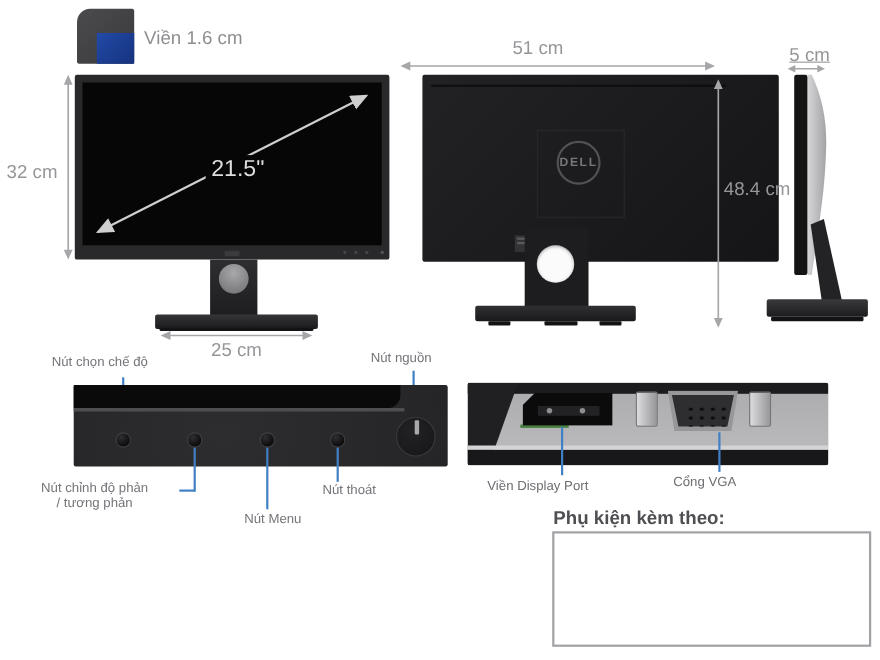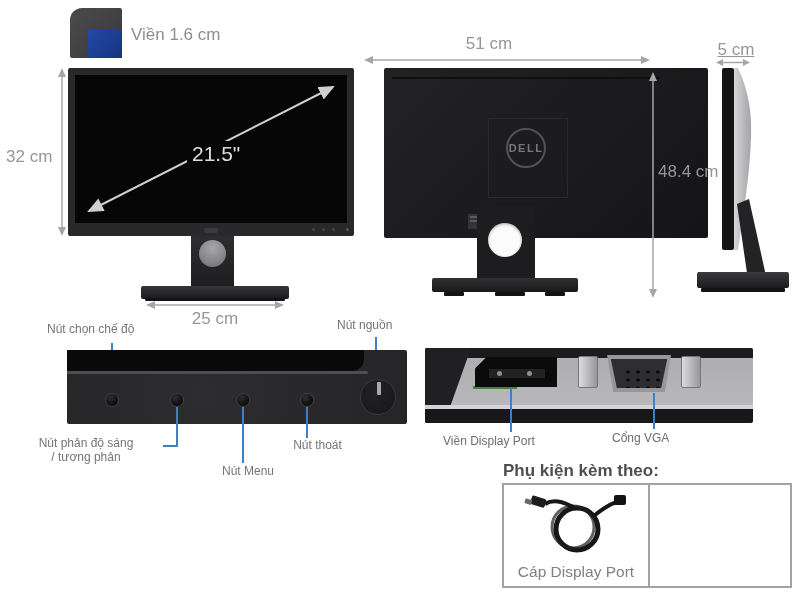--- a/index.html
+++ b/index.html
@@ -224,21 +224,21 @@
     <div class="abs power-slot"></div>
   </div>
 </div>
 
 <div class="abs blue-line" style="left:176px; top:407px; height:40px;"></div>
 <div class="abs blue-dash" style="left:163px; top:445px; width:14px;"></div>
 <div class="abs blue-line" style="left:242px; top:407px; height:56px;"></div>
 <div class="abs blue-line" style="left:306px; top:407px; height:31px;"></div>
 
 <div class="abs ctl-label" style="left:10px; top:436px; width:152px; text-align:center; white-space:nowrap;">
-  <div>Nút phản độ sáng</div>
+  <div>Nút chỉnh độ phản</div>
   <div>/ tương phản</div>
 </div>
 <div class="abs ctl-label" style="left:203px; top:464px; width:90px; text-align:center;">Nút Menu</div>
 <div class="abs ctl-label" style="left:275px; top:438px; width:85px; text-align:center;">Nút thoát</div>
 
 <div class="abs ports-photo">
   <div class="abs ports-top"></div>
   <div class="abs ports-wedge"></div>
   <div class="abs ports-highlight"></div>
   <div class="abs ports-bottom"></div>
@@ -257,25 +257,13 @@
   <div class="abs port-clip" style="left:256px;"></div>
 </div>
 
 <div class="abs blue-line" style="left:510px; top:388px; height:44px;"></div>
 <div class="abs blue-line" style="left:653px; top:393px; height:36px;"></div>
 <div class="abs ctl-label" style="left:443px; top:434px; color:#6d6d72;">Viền Display Port</div>
 <div class="abs ctl-label" style="left:612px; top:431px; color:#6d6d72;">Cổng VGA</div>
 
 <div class="abs acc-title">Phụ kiện kèm theo:</div>
 <div class="abs acc-box">
-  <div class="acc-cell acc-cell-left">
-    <svg class="acc-art" width="122" height="72">
-      <circle cx="62" cy="40" r="21" fill="none" stroke="#161616" stroke-width="5"></circle>
-      <circle cx="58" cy="38" r="21" fill="none" stroke="#1f1f1f" stroke-width="3" opacity="0.7"></circle>
-      <path d="M60,19 C47,12 38,10 30,15" fill="none" stroke="#161616" stroke-width="4"></path>
-      <rect x="16" y="8" width="15" height="9" rx="2" fill="#1c1c1c" transform="rotate(18 23 12)"></rect>
-      <rect x="10" y="10" width="7" height="5" rx="1" fill="#6a6a6d" transform="rotate(18 13 12)"></rect>
-      <path d="M80,26 C90,18 96,14 103,13" fill="none" stroke="#161616" stroke-width="4"></path>
-      <rect x="99" y="6" width="12" height="10" rx="2" fill="#111111"></rect>
-    </svg>
-    <div class="acc-label">Cáp Display Port</div>
-  </div>
 </div>
 
 </body></html>

